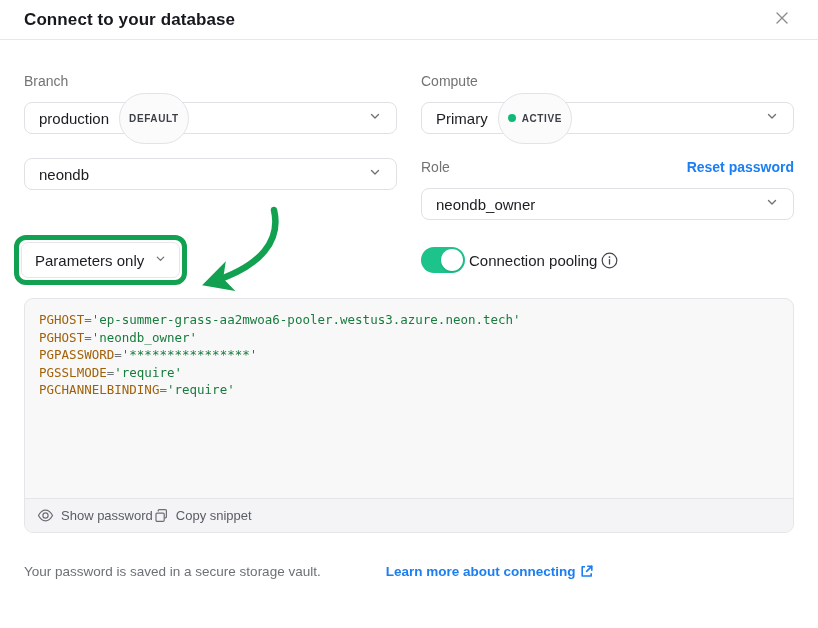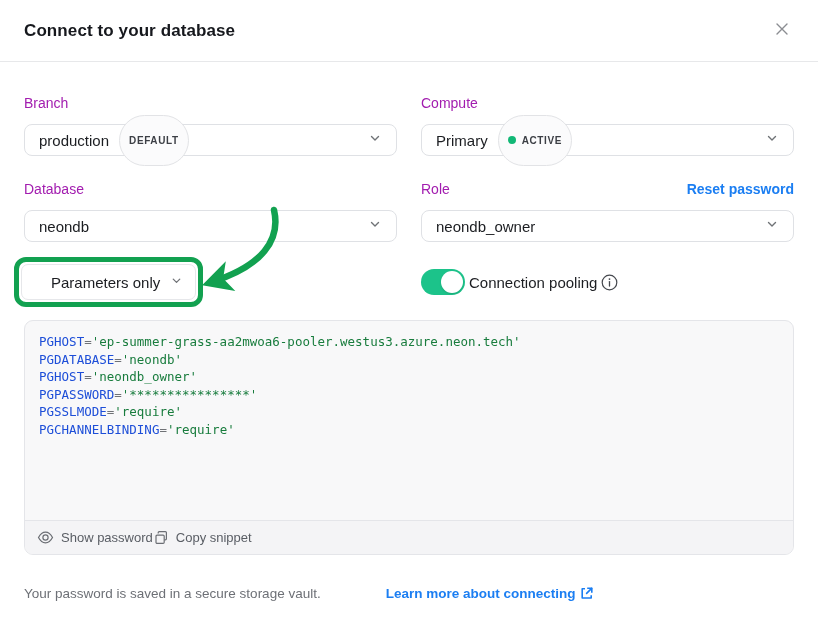--- a/index.html
+++ b/index.html
@@ -7,35 +7,35 @@
   body { font-family: "Liberation Sans", sans-serif; color: #1b1d21; }
 
   .modal {
     position: relative;
     width: 818px; height: 628px;
     background: #fff;
     overflow: hidden;
   }
 
   .modal-header {
-    height: 62px;
+    height: 40px;
     display: flex; align-items: center; justify-content: space-between;
     padding: 0 24px;
     border-bottom: 1px solid #e7e8ea;
   }
   .modal-title { font-size: 17px; font-weight: 700; color: #16181d; letter-spacing: .1px; }
   .close-btn { width: 24px; height: 24px; display: flex; align-items: center; justify-content: center; cursor: pointer; background: none; border: none; }
 
   .content { padding: 0 24px; }
 
   .grid-2 { display: grid; grid-template-columns: 1fr 1fr; column-gap: 24px; }
 
   .field { }
   .field-label-row { display: flex; align-items: center; justify-content: space-between; margin-bottom: 12px; height: 18px; }
-  .field-label { font-size: 14px; color: #a21caf; }
+  .field-label { font-size: 14px; color: #737373; }
   .link { font-size: 14px; font-weight: 700; color: #1b7ef2; text-decoration: none; cursor: pointer; }
 
   .select {
     height: 32px; width: 100%;
     background: #fff;
     border: 1px solid #dfe1e5;
     border-radius: 8px;
     display: flex; align-items: center;
     padding: 0 14px;
     cursor: pointer;
@@ -62,21 +62,21 @@
   .highlight-box {
     display: inline-block;
     border: 5px solid #12a150;
     border-radius: 12px;
     padding: 2px;
     margin-left: -10px;
     background: #fff;
   }
   .mini-select {
     display: inline-flex; align-items: center; gap: 10px;
-    height: 36px; padding: 0 12px 0 29px;
+    height: 36px; padding: 0 12px 0 13px;
     background: #fff; border: 1px solid #e6e7ea; border-radius: 7px;
     cursor: pointer;
   }
   .mini-select .select-value { font-size: 15px; }
 
   .pooling { display: flex; align-items: center; gap: 4px; }
   .toggle {
     width: 44px; height: 26px; border-radius: 13px;
     background: #1cc38a; position: relative; cursor: pointer; border: none;
     flex: 0 0 auto;
@@ -97,21 +97,21 @@
     display: flex; flex-direction: column;
     overflow: hidden;
   }
   .code-area {
     flex: 1;
     padding: 12px 14px;
     font-family: "DejaVu Sans Mono", "Liberation Mono", monospace;
     font-size: 12.5px; line-height: 17.5px;
   }
   .code-line { white-space: pre; }
-  .ck { color: #1d4ed8; }
+  .ck { color: #a16207; }
   .ceq { color: #6f7276; }
   .cv { color: #187c3d; }
 
   .code-footer {
     height: 34px;
     border-top: 1px solid #e4e5e9;
     background: #f4f4f6;
     display: flex; align-items: center;
     padding: 0 12px;
   }
@@ -187,23 +187,20 @@
             <svg width="14" height="14" viewBox="0 0 14 14">
                 <path d="M3.5 5.5 L7 9 L10.5 5.5" fill="none" stroke="#6f7276" stroke-width="1.4" stroke-linecap="round" stroke-linejoin="round"></path>
               </svg>
           </span>
         </div>
       </div>
     </div>
 
     <div class="grid-2 row-2">
       <div class="field">
-        <div class="field-label-row">
-          <span class="field-label">Database</span>
-        </div>
         <div class="select">
           <span class="select-value">neondb</span>
           <span class="spacer"></span>
           <span>
             <svg width="14" height="14" viewBox="0 0 14 14">
                 <path d="M3.5 5.5 L7 9 L10.5 5.5" fill="none" stroke="#6f7276" stroke-width="1.4" stroke-linecap="round" stroke-linejoin="round"></path>
               </svg>
           </span>
         </div>
       </div>
@@ -250,21 +247,20 @@
               <circle cx="8.5" cy="5.1" r="0.9" fill="#45484e"></circle>
               <path d="M8.5 7.6 L8.5 12" stroke="#45484e" stroke-width="1.3" stroke-linecap="round"></path>
             </svg>
         </span>
       </div>
     </div>
 
     <div class="code-block">
       <div class="code-area" id="code-lines">
           <div class="code-line"><span class="ck">PGHOST</span><span class="ceq">=</span><span class="cv">'ep-summer-grass-aa2mwoa6-pooler.westus3.azure.neon.tech'</span></div>
-          <div class="code-line"><span class="ck">PGDATABASE</span><span class="ceq">=</span><span class="cv">'neondb'</span></div>
           <div class="code-line"><span class="ck">PGHOST</span><span class="ceq">=</span><span class="cv">'neondb_owner'</span></div>
           <div class="code-line"><span class="ck">PGPASSWORD</span><span class="ceq">=</span><span class="cv">'****************'</span></div>
           <div class="code-line"><span class="ck">PGSSLMODE</span><span class="ceq">=</span><span class="cv">'require'</span></div>
           <div class="code-line"><span class="ck">PGCHANNELBINDING</span><span class="ceq">=</span><span class="cv">'require'</span></div>
         </div>
       <div class="code-footer">
         <button class="code-footer-btn">
           <span style="display:inline-flex;">
             <svg width="17" height="17" viewBox="0 0 17 17">
                 <path d="M1.5 8.5 C3.4 4.9 5.8 3.2 8.5 3.2 C11.2 3.2 13.6 4.9 15.5 8.5 C13.6 12.1 11.2 13.8 8.5 13.8 C5.8 13.8 3.4 12.1 1.5 8.5 Z" fill="none" stroke="#6b6e74" stroke-width="1.2"></path>

